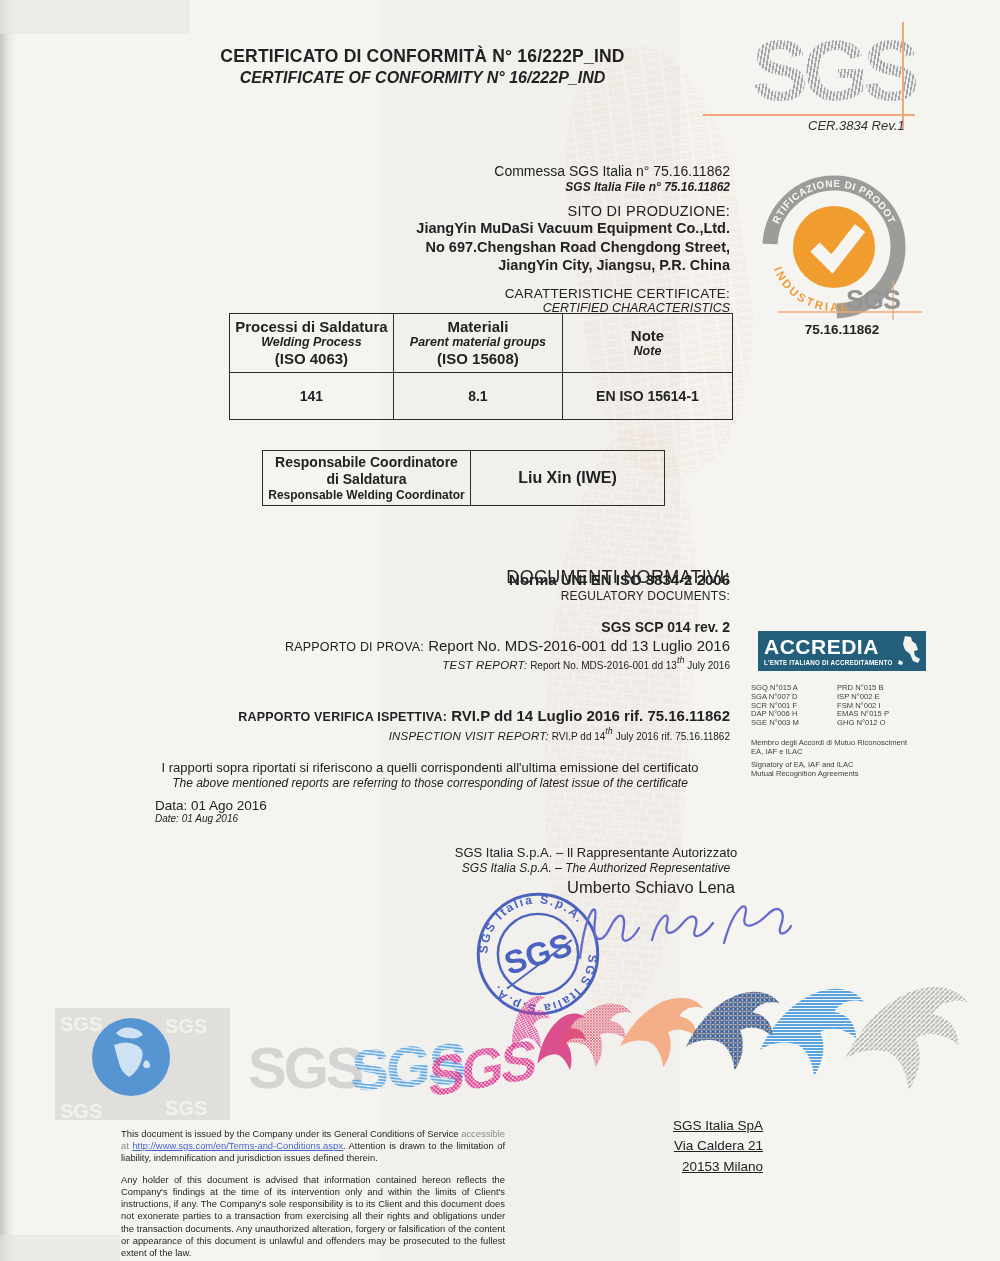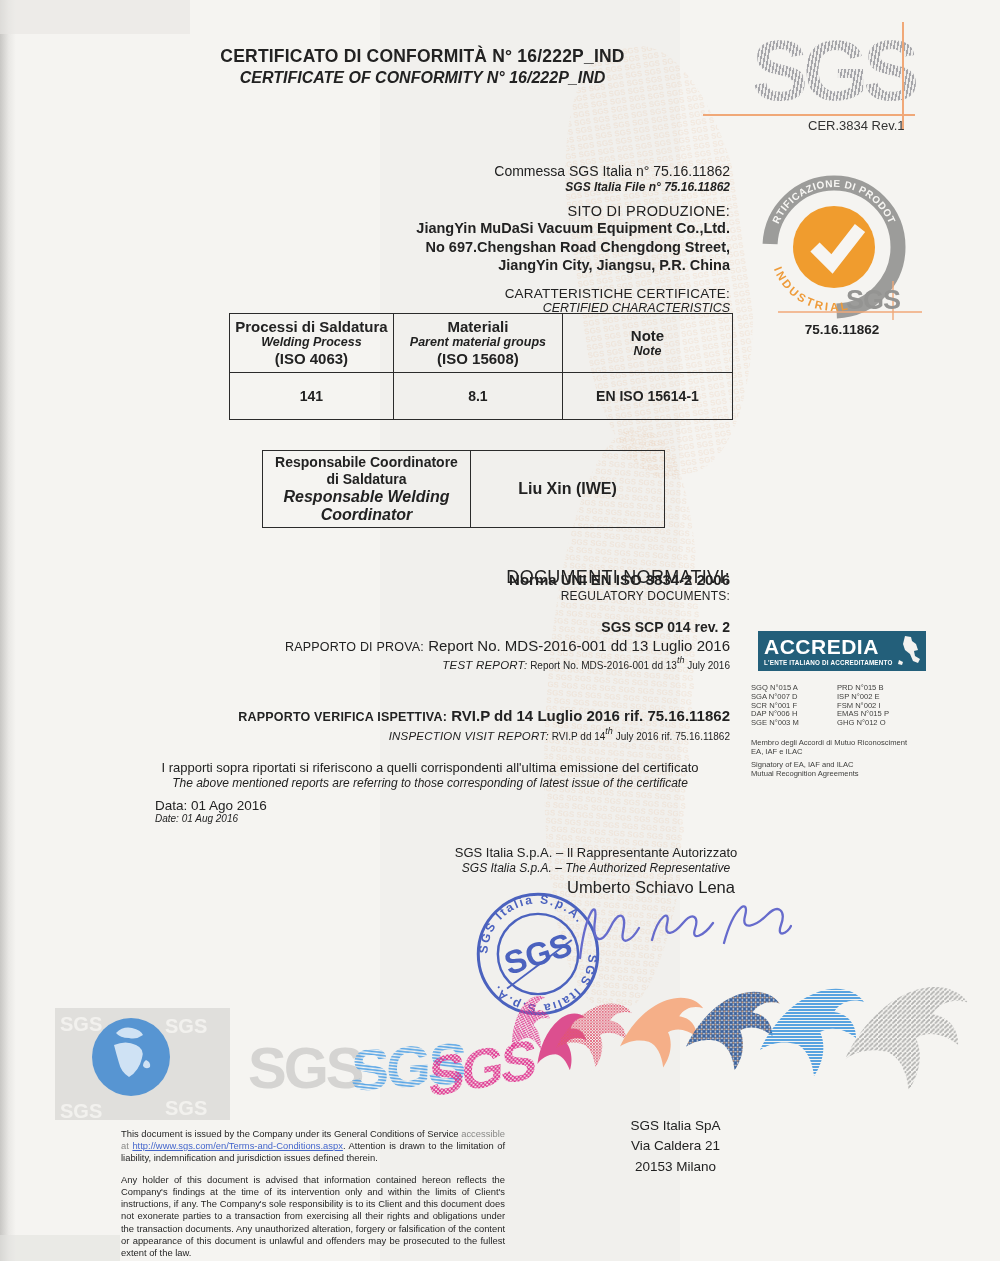--- a/index.html
+++ b/index.html
@@ -18,21 +18,21 @@
   
   .title{left:150px;top:46px;width:545px;text-align:center;}
   .title .t1{font-size:17.5px;font-weight:bold;letter-spacing:.2px;}
   .title .t2{font-size:16px;font-weight:bold;font-style:italic;margin-top:2px;}
   .sgs-logo{left:752px;top:26px;width:165px;height:92px;font-size:84px;font-weight:bold;letter-spacing:-5px;
             line-height:88px;color:transparent;
             background:repeating-linear-gradient(100deg,#a6a6aa 0 1.6px,#efeeec 1.6px 3.4px);
             -webkit-background-clip:text;background-clip:text;transform:scaleY(1.02);}
   .cross-h{left:703px;top:114px;width:212px;height:2px;background:#f0a878;}
   .cross-v{left:902px;top:22px;width:2px;height:108px;background:#f0a878;}
-  .cer{left:808px;top:118px;width:130px;font-size:13px;color:#333;}
+  .cer{left:808px;top:118px;width:130px;font-size:13px;color:#333;font-style:italic;}
   
   .rcol{right:270px;text-align:right;}
   .commessa{top:163px;width:420px;}
   .commessa .c1{font-size:14px;}
   .commessa .c2{font-size:12px;font-weight:bold;font-style:italic;margin-top:1px;}
   .sito{top:203px;width:460px;}
   .sito .lbl{font-size:14.5px;letter-spacing:.3px;}
   .sito .ln{font-size:14.5px;font-weight:bold;line-height:1.28;}
   .caratt{top:286px;width:420px;}
   .caratt .c1{font-size:13.5px;letter-spacing:.2px;}
@@ -42,21 +42,21 @@
   .tb1{left:229px;top:313px;width:504px;}
   .tb1 td{border:1.6px solid #2b2b2b;text-align:center;vertical-align:middle;padding:4px 4px;}
   .tb1 .h .main{font-size:15px;font-weight:bold;display:block;line-height:1.15;}
   .tb1 .h .sub{font-size:12.5px;font-weight:bold;font-style:italic;display:block;line-height:1.2;}
   .tb1 .h .iso{font-size:15px;font-weight:bold;display:block;line-height:1.2;}
   .tb1 .d{font-size:14px;font-weight:bold;height:38px;}
   .c1w{width:160px;}.c2w{width:166px;}.c3w{width:168px;}
   .tb2{left:262px;top:450px;width:403px;}
   .tb2 td{border:1.6px solid #2b2b2b;vertical-align:middle;text-align:center;padding:3px 4px;}
   .tb2 .l1{font-size:14px;font-weight:bold;display:block;line-height:1.2;}
-  .tb2 .l2{font-size:16px;font-weight:bold;font-style:italic;display:block;}
+  .tb2 .l2{font-size:12px;font-weight:bold;display:block;}
   .tb2 .val{font-size:16px;font-weight:bold;width:185px;}
   
   .normdocs{top:530px;width:320px;}
   .normdocs .n1{font-size:18px;letter-spacing:.3px;margin-top:37px;}
   .normdocs .n2{font-size:12px;margin-top:1px;letter-spacing:.2px;}
   .norma{top:571px;width:320px;font-size:15px;font-weight:bold;}
   .scp{top:619px;width:320px;font-size:14px;font-weight:bold;}
   .rp{width:620px;white-space:nowrap;}
   .rp .lab{font-size:12.5px;letter-spacing:.2px;}
   .rp .val{font-size:15px;}
@@ -79,21 +79,21 @@
   .note .n1{font-size:13px;}
   .note .n2{font-size:12px;font-style:italic;margin-top:1px;}
   .dateblk{left:155px;top:798px;}
   .dateblk .d1{font-size:13.5px;}
   .dateblk .d2{font-size:10px;font-style:italic;}
   .rep{left:402px;top:845px;width:388px;text-align:center;}
   .rep .r1t{font-size:13px;}
   .rep .r2t{font-size:12px;font-style:italic;margin-top:1px;}
   .rep .r3t{font-size:16.5px;margin-top:3px;transform:translateX(55px);}
   
-  .address{left:588px;top:1116px;width:175px;text-align:center;font-size:13.5px;line-height:1.5;}
+  .address{left:588px;top:1116px;width:175px;text-align:right;font-size:13.5px;line-height:1.5;text-decoration:underline;}
   .legal{left:121px;top:1128px;width:384px;font-size:9.4px;line-height:1.3;text-align:justify;color:#1f1f1f;}
   .legal .p2{margin-top:9px;}
   .legal .grey{color:#8a8a88;}
   .legal .lnk{color:#4466cc;text-decoration:underline;}
   .num-badge{left:762px;top:322px;width:160px;text-align:center;font-size:13.5px;font-weight:bold;}
   svg text{font-family:"Liberation Sans",sans-serif;}
 </style>
 </head>
 <body>
 

